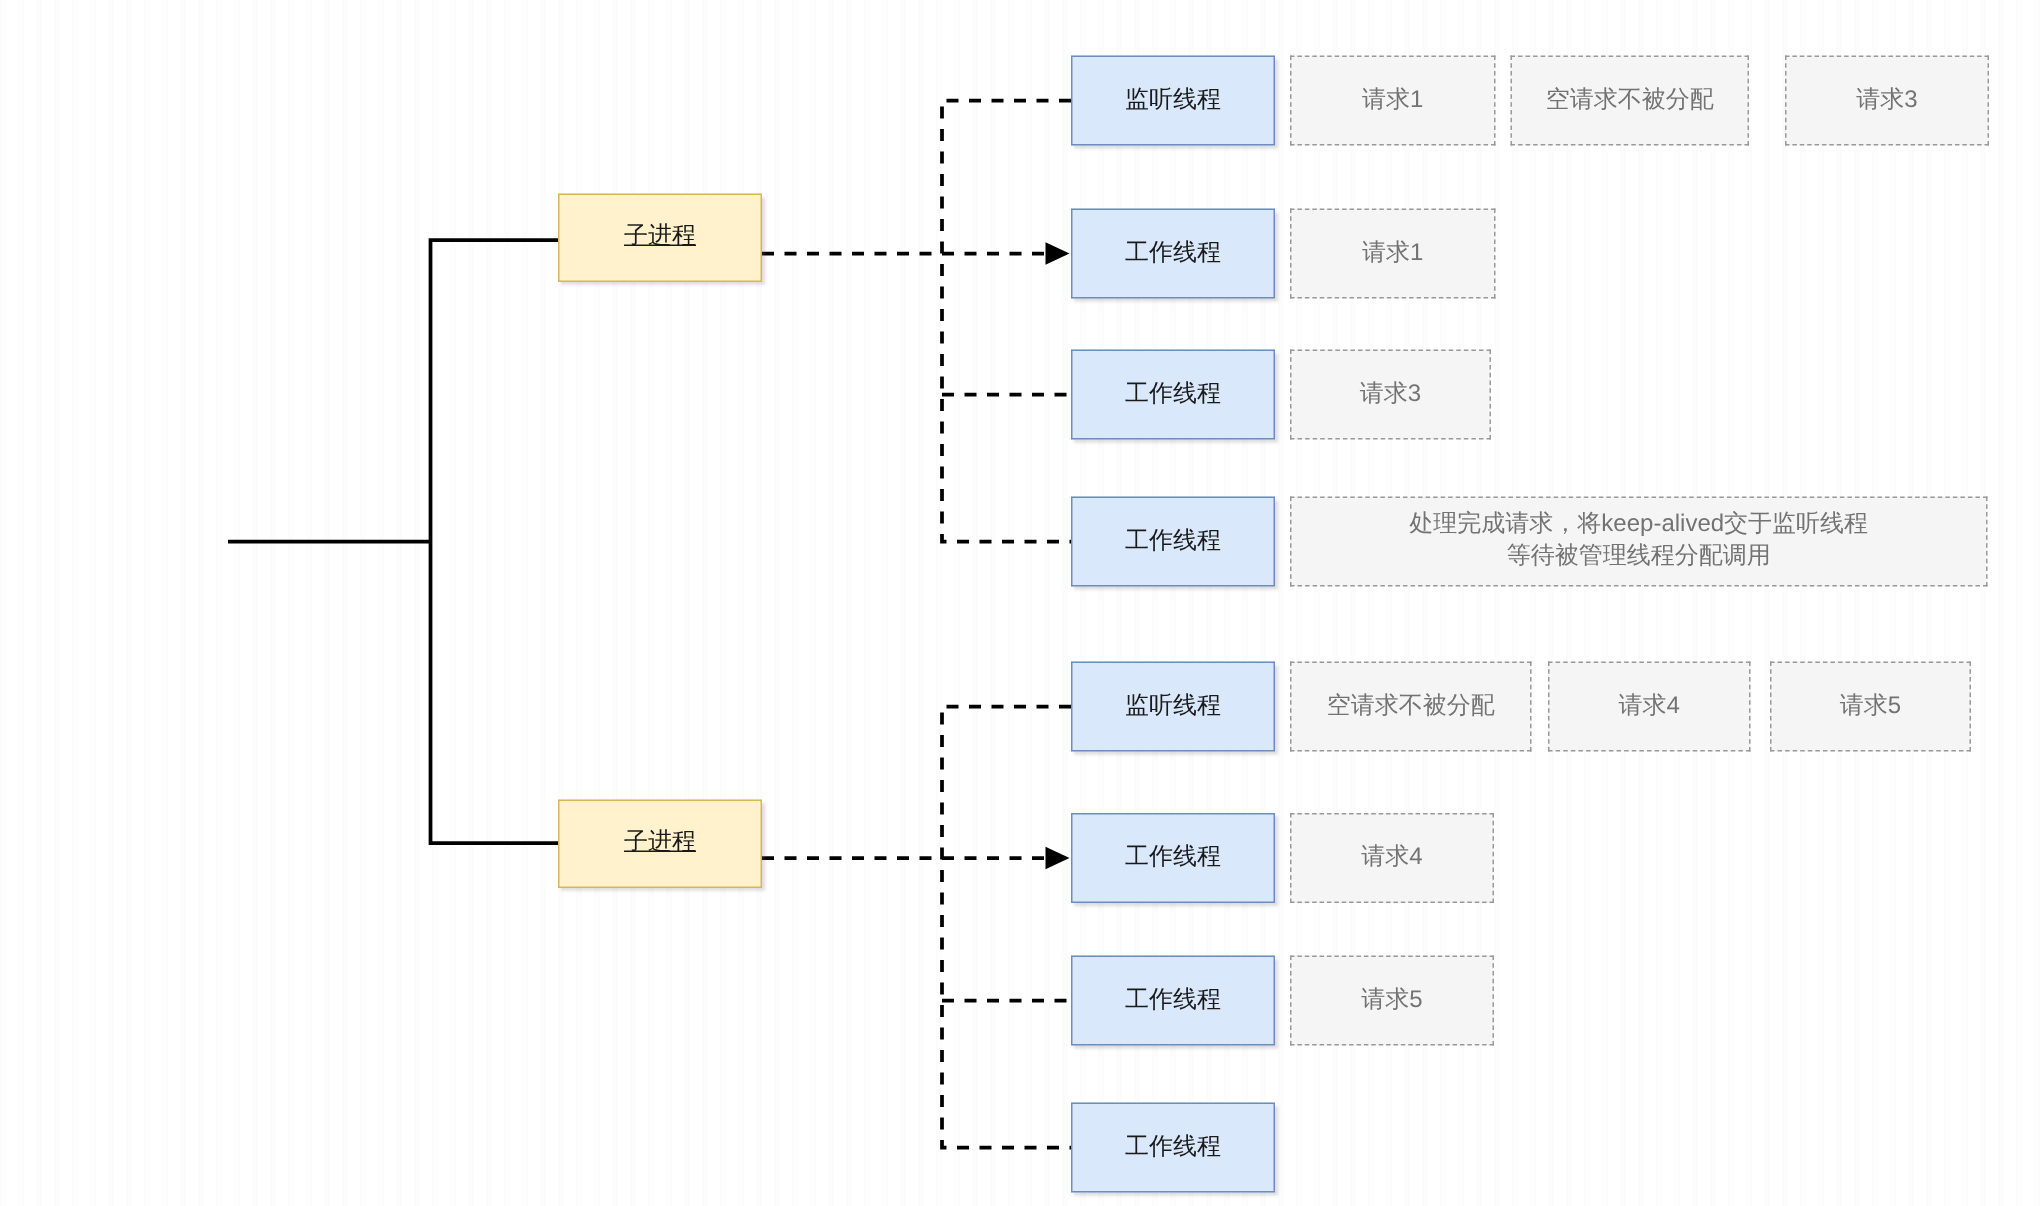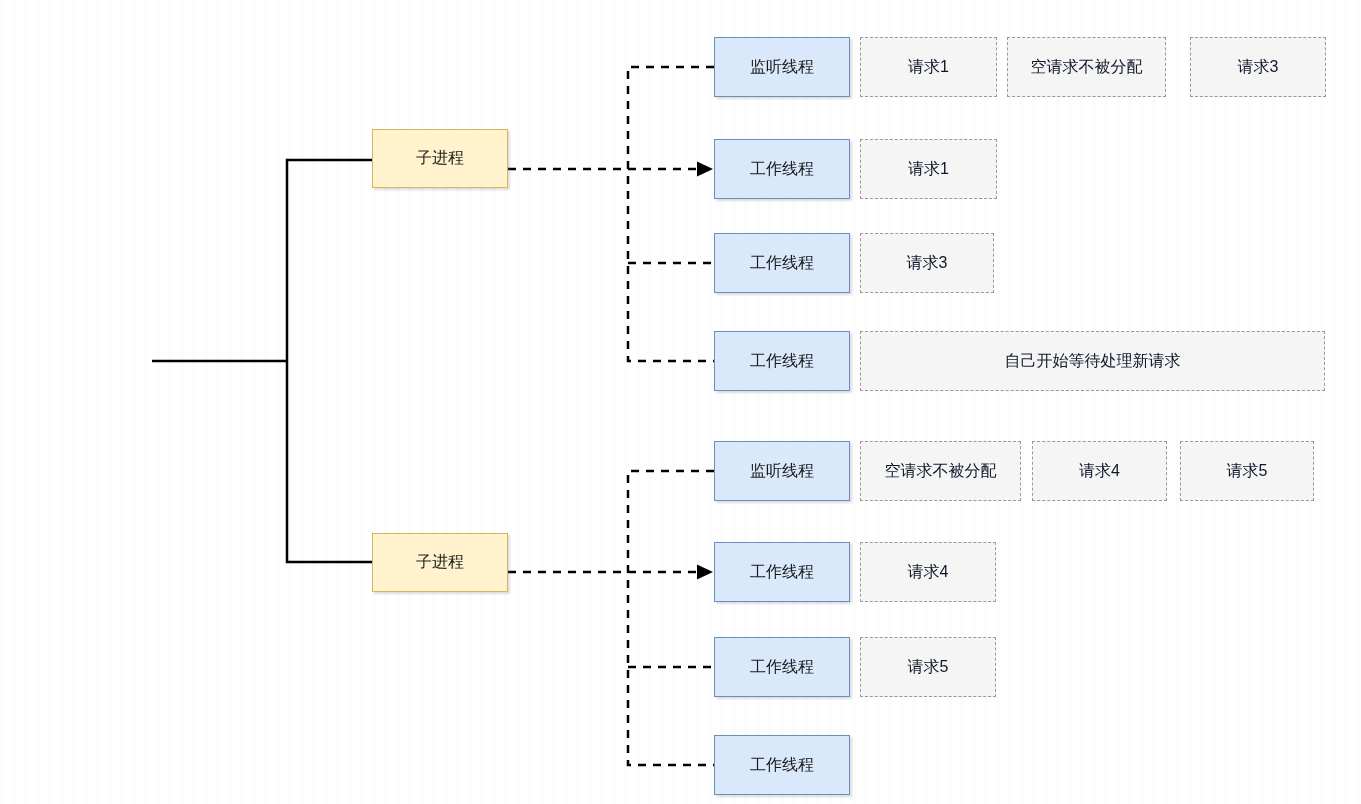--- a/index.html
+++ b/index.html
@@ -30,30 +30,31 @@
     text-align: center;
     font-size: 16px;
     color: #1a1a1a;
     z-index: 1;
     line-height: 1.3;
   }
   .process {
     background: #fff2cc;
     border: 1.5px solid #d6b656;
     box-shadow: 2px 2px 2px rgba(120,120,120,0.25);
+    text-decoration: underline;
   }
   .thread {
     background: #dae8fc;
     border: 1.5px solid #6c8ebf;
     box-shadow: 2px 2px 2px rgba(120,120,120,0.25);
   }
   .request {
     background: #f5f5f5;
     border: 1px dashed #999999;
-    color: #0f172a;
+    color: #737373;
   }
   .note-multiline { flex-direction: column; }
   .note-multiline span { display: block; }
 
   
   .main-process   { left: 17px;  top: 331px; width: 135px; height: 60px; }
   .child-1        { left: 372px; top: 129px; width: 136px; height: 59px; }
   .child-2        { left: 372px; top: 533px; width: 136px; height: 59px; }
 
   .g1-t1 { left: 714px; top: 37px;  width: 136px; height: 60px; }
@@ -107,21 +108,22 @@
   <div class="node thread g1-t2">工作线程</div>
   <div class="node thread g1-t3">工作线程</div>
   <div class="node thread g1-t4">工作线程</div>
 
   <div class="node request g1-r1a">请求1</div>
   <div class="node request g1-r1b">空请求不被分配</div>
   <div class="node request g1-r1c">请求3</div>
   <div class="node request g1-r2a">请求1</div>
   <div class="node request g1-r3a">请求3</div>
   <div class="node request note-multiline g1-r4a">
-    <span>自己开始等待处理新请求</span>
+    <span>处理完成请求，将keep-alived交于监听线程</span>
+    <span>等待被管理线程分配调用</span>
   </div>
 
   <div class="node thread g2-t1">监听线程</div>
   <div class="node thread g2-t2">工作线程</div>
   <div class="node thread g2-t3">工作线程</div>
   <div class="node thread g2-t4">工作线程</div>
 
   <div class="node request g2-r1a">空请求不被分配</div>
   <div class="node request g2-r1b">请求4</div>
   <div class="node request g2-r1c">请求5</div>

